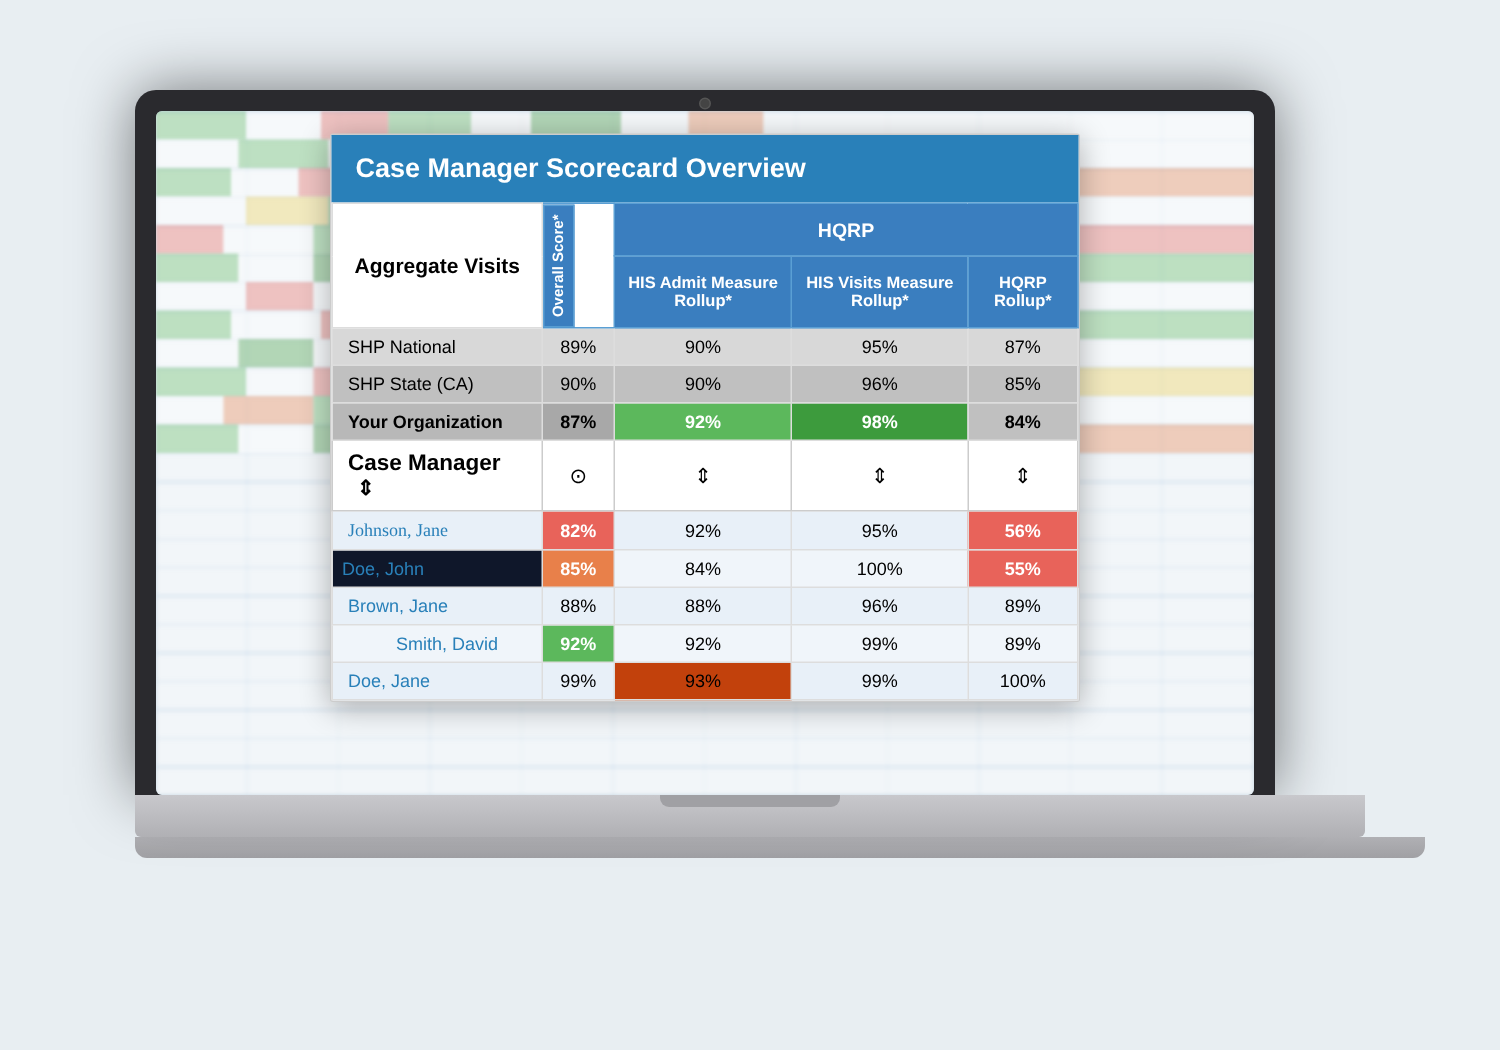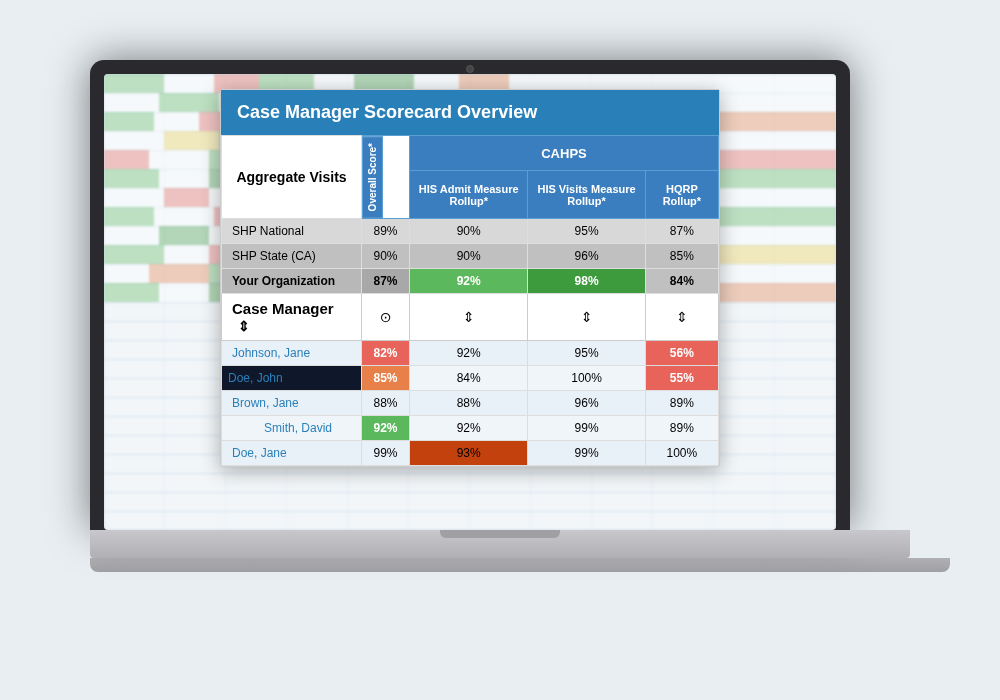--- a/index.html
+++ b/index.html
@@ -344,21 +344,21 @@
         <table class="scorecard-table">
           <thead>
 
             <tr>
               <th rowspan="2" class="agg-scores-cell">
                 <span>Aggregate Visits</span>
               </th>
               <th rowspan="2" style="width:48px;padding:0;border:1px solid #5a9fd4;">
                 <div class="overall-score-header">Overall Score*</div>
               </th>
-              <th colspan="3" class="hqrp-header">CAHPS</th>
+              <th colspan="3" class="hqrp-header">HQRP</th>
             </tr>
             <tr>
               <th class="col-header">HIS Admit Measure Rollup*</th>
               <th class="col-header">HIS Visits Measure Rollup*</th>
               <th class="col-header">HQRP Rollup*</th>
             </tr>
           </thead>
           <tbody id="benchmark-body">
 
           <tr class="data-row">
@@ -392,21 +392,21 @@
               </td>
               <td style="text-align:center;background:white;font-size:14px;">⊙</td>
               <td style="text-align:center;background:white;font-size:14px;">⇕</td>
               <td style="text-align:center;background:white;font-size:14px;">⇕</td>
               <td style="text-align:center;background:white;font-size:14px;">⇕</td>
             </tr>
           </tbody>
           <tbody id="manager-body">
 
           <tr class="data-row">
-    <td style="background:#e8f0f8;padding:5px 10px;">
+    <td style="background:#e8f0f8;padding:5px 10px;font-family:Liberation Serif, serif;">
       <a href="#" class="name-link" style="color:#2980b9;text-decoration:none;">Johnson, Jane</a>
     </td>
     <td style="background:#e8f0f8;background:#e8635a;color:white;font-weight:bold;text-align:center;">82%</td>
     <td style="background:#e8f0f8;text-align:center;">92%</td>
     <td style="background:#e8f0f8;text-align:center;">95%</td>
     <td style="background:#e8f0f8;background:#e8635a;color:white;font-weight:bold;text-align:center;">56%</td>
   </tr>
               <tr class="data-row">
     <td style="background:#0f172a;padding:5px 6px;">
       <a href="#" class="name-link" style="color:#2980b9;text-decoration:none;">Doe, John</a>

